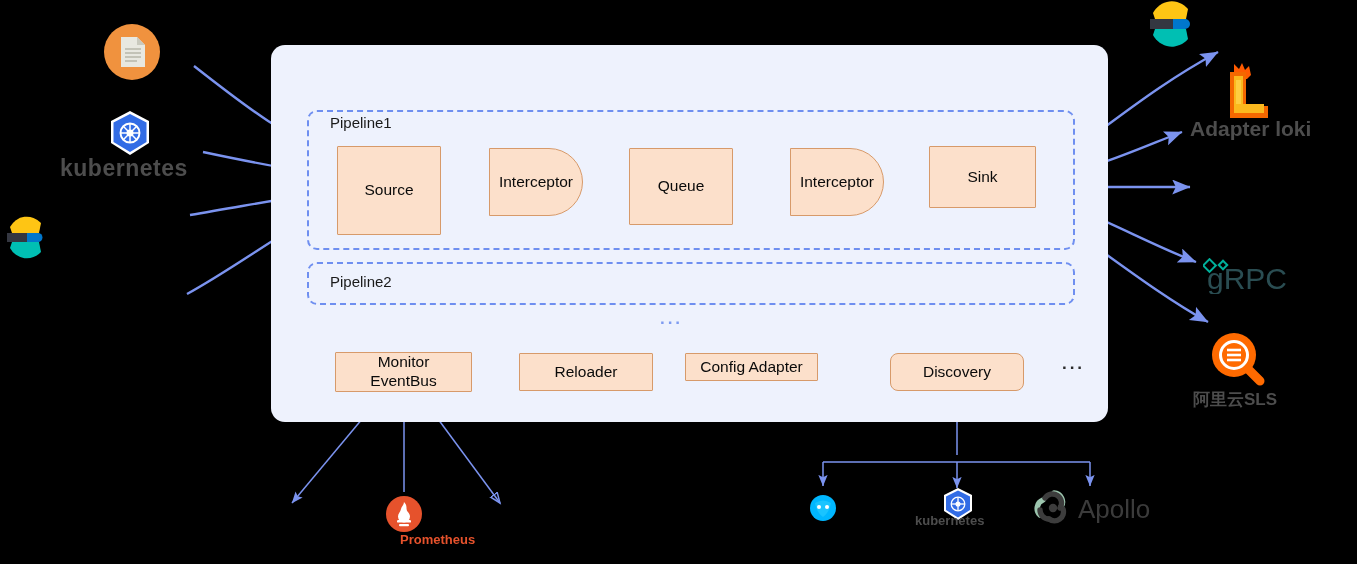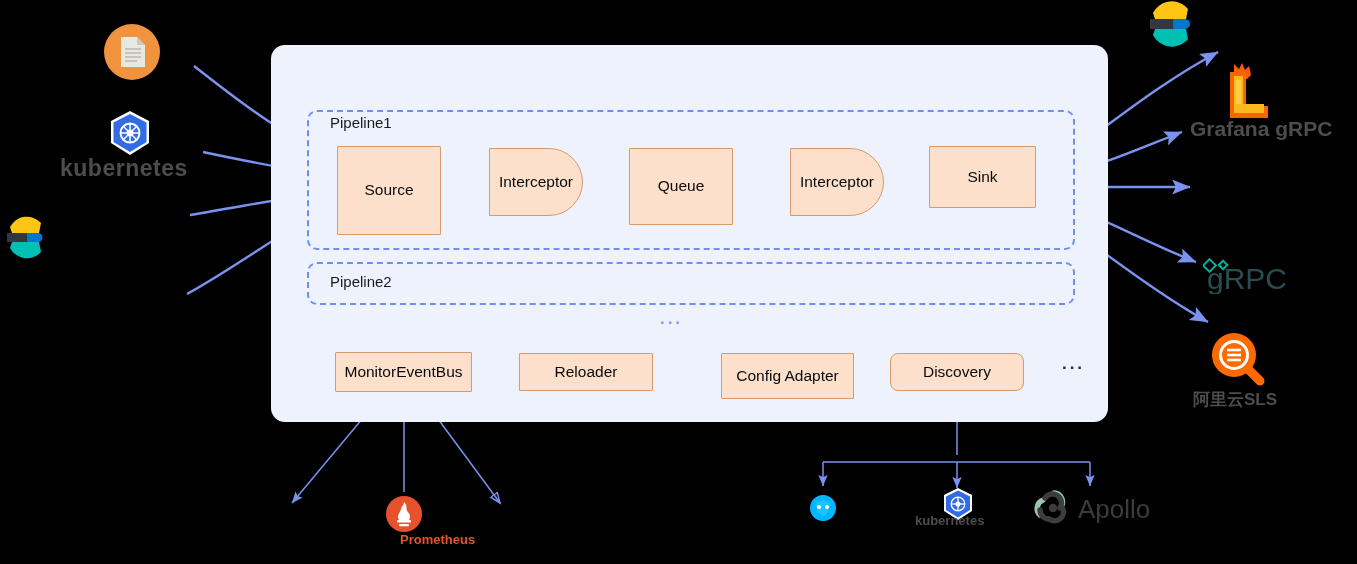--- a/index.html
+++ b/index.html
@@ -23,23 +23,23 @@
         color:#0a0a0a;font-size:15.5px;line-height:1.22;box-sizing:border-box;}
   .node.rect{border-radius:1px;}
   .node.dshape{border-radius:0 42px 42px 0;}
 
   #n-source{left:337px;top:146px;width:104px;height:89px;}
   #n-icpt1{left:489px;top:148px;width:94px;height:68px;}
   #n-queue{left:629px;top:148px;width:104px;height:77px;}
   #n-icpt2{left:790px;top:148px;width:94px;height:68px;}
   #n-sink{left:929px;top:146px;width:107px;height:62px;}
 
-  #n-monitor{left:335px;top:352px;width:137px;height:40px;flex-direction:row;}
+  #n-monitor{left:335px;top:352px;width:137px;height:40px;flex-direction:column;}
   #n-reloader{left:519px;top:353px;width:134px;height:38px;}
-  #n-config{left:685px;top:353px;width:133px;height:46px;margin-left:36px;}
+  #n-config{left:685px;top:353px;width:133px;height:28px;}
   #n-discovery{left:890px;top:353px;width:134px;height:38px;border-radius:8px;}
 
   .ellipsis{position:absolute;font-size:17px;letter-spacing:2px;font-weight:bold;}
   #ell-mid{left:660px;top:313px;color:#7e9bf0;}
   #ell-right{left:1062px;top:358px;color:#2a2a2a;}
 
   .logo{position:absolute;}
   .logo-cap{position:absolute;font-weight:bold;color:#4d4d4d;white-space:nowrap;}
 
   #lg-file{left:104px;top:24px;width:56px;height:56px;}
@@ -187,21 +187,21 @@
     <rect x="2" y="19" width="23" height="10" fill="#343741"></rect>
     <path d="M25 19 h12 a5 5 0 0 1 0 10 h-12 z" fill="#0077cc"></path>
   </svg>
 
   <svg class="logo" id="lg-loki" viewBox="0 0 58 62">
     <path d="M18 2 l5 5 3 -6 3 7 4 -4 2 9 -4 4 -13 1 z" fill="#ff5b00"></path>
     <path d="M14 10 h16 v34 h22 v12 h-38 z" fill="#f46800"></path>
     <path d="M18 14 h9 v28 h21 v9 h-30 z" fill="#fbb91e"></path>
     <rect x="20" y="18" width="5" height="24" fill="#ffd24a" opacity=".8"></rect>
   </svg>
-  <div class="logo-cap" id="cap-loki">Grafana gRPC</div>
+  <div class="logo-cap" id="cap-loki">Adapter loki</div>
 
   <svg class="logo" id="lg-grpc" viewBox="0 0 92 36">
     <g fill="none" stroke="#00b09b" stroke-width="2">
       <rect x="2" y="3" width="9" height="9" transform="rotate(45 6.5 7.5)"></rect>
       <rect x="17" y="4" width="6" height="6" transform="rotate(45 20 7)"></rect>
     </g>
     <text x="4" y="31" font-family="Liberation Sans, sans-serif" font-size="30" fill="#2a4d52">gRPC</text>
   </svg>
 
   <svg class="logo" id="lg-sls" viewBox="0 0 56 56">

